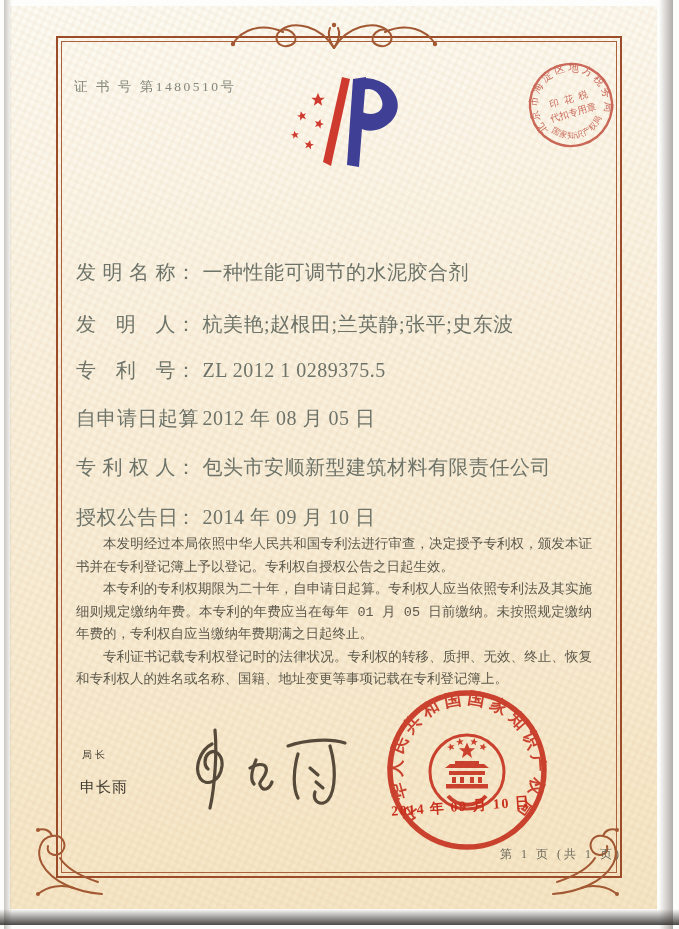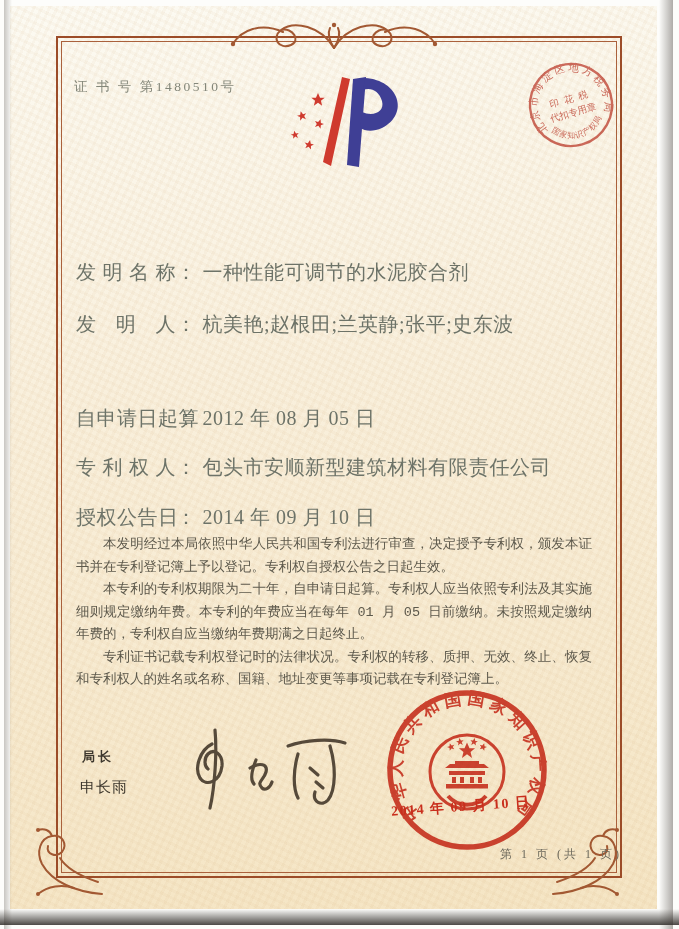--- a/index.html
+++ b/index.html
@@ -42,21 +42,21 @@
   .field-row { position:absolute; left:66px; right:40px; font-size:20px; color:#6d7368; letter-spacing:0.5px; white-space:nowrap; }
   .field-label { display:inline-block; width:100px; text-align:justify; text-align-last:justify; }
   .field-colon { display:inline-block; margin-right:6px; }
   .row-0 { top:253px; } .row-1 { top:305px; } .row-2 { top:351px; }
   .row-3 { top:399px; } .row-4 { top:448px; } .row-5 { top:498px; }
 
   .body-text { position:absolute; left:66px; top:528px; width:516px;
     font-size:13.5px; line-height:22.5px; color:#5d594c; text-align:justify; }
   .body-text p { text-indent:2em;font-family:Liberation Mono, monospace; }
 
-  .director-title { position:absolute; left:72px; top:742px; font-size:13px; font-weight:700; color:#3c362c; letter-spacing:3px; }
+  .director-title { position:absolute; left:72px; top:742px; font-size:10px; font-weight:400; color:#3c362c; letter-spacing:3px; }
   .director-name  { position:absolute; left:70px; top:772px; font-size:15px; font-weight:400; color:#3c362c; letter-spacing:1px; }
   .sig { position:absolute; left:150px; top:710px; }
 
   .seal { position:absolute; left:371px; top:678px; mix-blend-mode:multiply; opacity:.92; }
   .seal-date { position:absolute; left:381px; top:792px; transform:rotate(-4deg);
     color:#c92f1d; font-size:14px; font-weight:700; letter-spacing:1.5px; }
 
   .footer { position:absolute; left:46px; top:840px; width:566px; text-align:right;
     font-size:12px; color:#6c695c; letter-spacing:3px; }
 </style>
@@ -145,20 +145,23 @@
         <use href="#star" transform="translate(31,73) scale(5) rotate(12)"></use>
       </g>
     </svg>
 
 
     <div class="field-row row-0">
       <span class="field-label">发明名称</span><span class="field-colon">：</span><span class="field-value">一种性能可调节的水泥胶合剂</span>
     </div>
     <div class="field-row row-1">
       <span class="field-label">发明人</span><span class="field-colon">：</span><span class="field-value">杭美艳;赵根田;兰英静;张平;史东波</span>
+    </div>
+    <div class="field-row row-2">
+      <span class="field-label">专利号</span><span class="field-colon">：</span><span class="field-value">ZL 2012 1 0289375.5</span>
     </div>
     <div class="field-row row-3">
       <span class="field-label">自申请日起算</span><span class="field-colon">：</span><span class="field-value">2012 年 08 月 05 日</span>
     </div>
     <div class="field-row row-4">
       <span class="field-label">专利权人</span><span class="field-colon">：</span><span class="field-value">包头市安顺新型建筑材料有限责任公司</span>
     </div>
     <div class="field-row row-5">
       <span class="field-label">授权公告日</span><span class="field-colon">：</span><span class="field-value">2014 年 09 月 10 日</span>
     </div>

